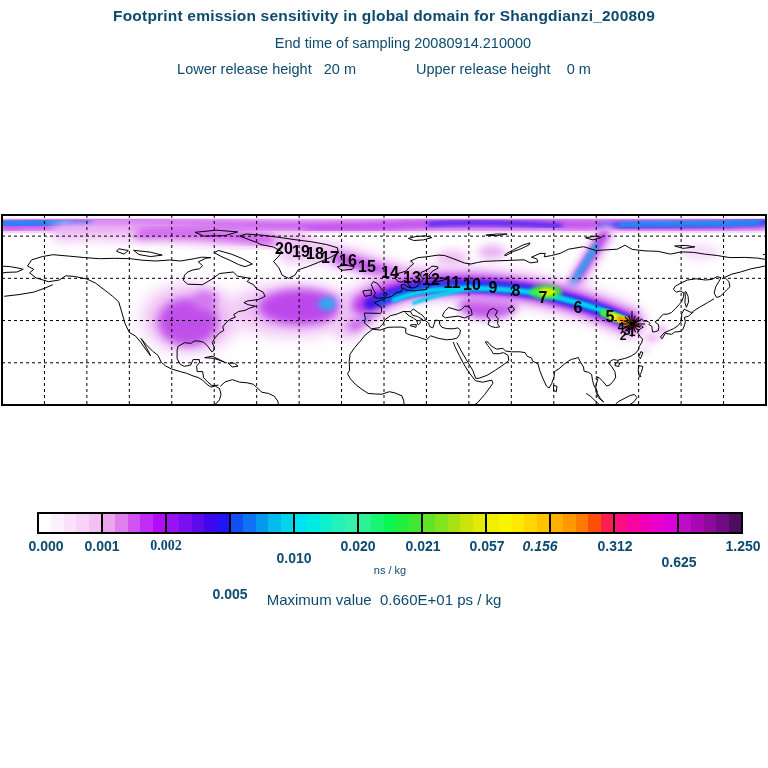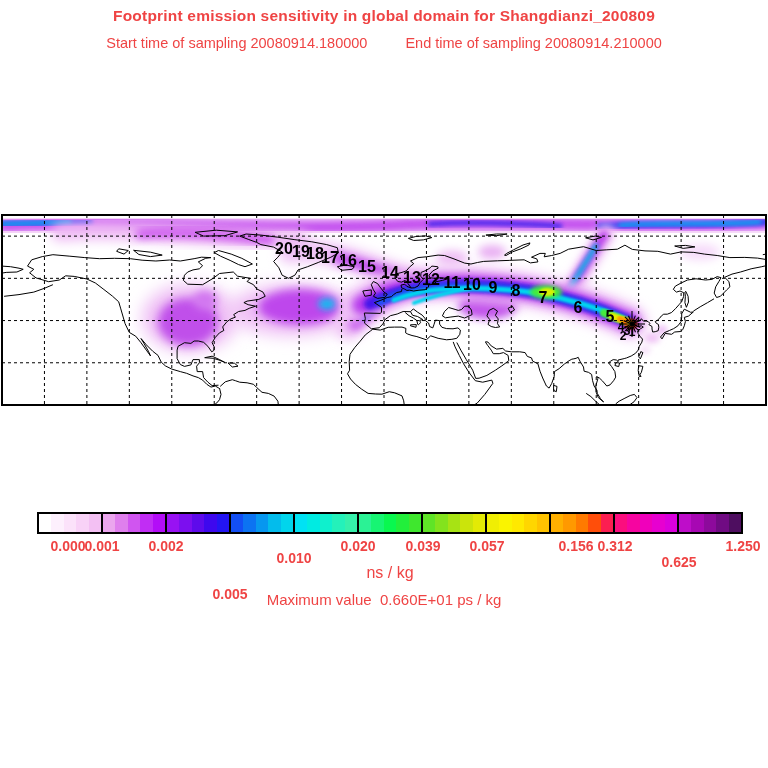--- a/index.html
+++ b/index.html
@@ -1,41 +1,44 @@
 <!DOCTYPE html>
 <html><head>
 <meta charset="utf-8">
 <style>
   html,body{margin:0;padding:0;background:#fff;}
   #page{position:relative;width:768px;height:768px;background:#fff;
-        font-family:"Liberation Sans",sans-serif;color:#ef4444;overflow:hidden;}
+        font-family:"Liberation Sans",sans-serif;color:#0c4a6e;overflow:hidden;}
   .hline{position:absolute;left:0;width:768px;text-align:center;white-space:pre;}
   #title{top:7px;font-size:15.5px;font-weight:bold;letter-spacing:0.2px;}
   .sub{font-size:14.5px;display:flex;justify-content:center;}
   #sub1{top:35px;} #sub1 .gap{width:38px;}
   #sub2{top:61px;} #sub2 .gap{width:60px;}
   #sub3{top:87px;}
   .sub span{white-space:pre;}
   #mapsvg{position:absolute;left:0;top:0;}
   #cbar{position:absolute;left:37px;top:512px;width:706px;height:22px;
         border:2px solid #000;box-sizing:border-box;display:flex;}
   #cbar .cell{flex:1 1 0;border-right:2px solid #000;}
   #cbar .cell:last-child{border-right:none;}
   #ticks{position:absolute;left:0;top:538px;width:768px;height:18px;}
   #ticks span{position:absolute;transform:translateX(-50%);font-size:14px;font-weight:bold;}
-  #units{position:absolute;left:390px;top:564px;transform:translateX(-50%);font-size:16px;}
+  #units{position:absolute;left:390px;top:564px;transform:translateX(-50%);font-size:11px;}
   #maxval{position:absolute;left:384px;top:591px;transform:translateX(-50%);font-size:15px;white-space:pre;}
 </style>
 </head>
 <body>
 
 <div id="page">
   <div id="title" class="hline">Footprint emission sensitivity in global domain for Shangdianzi_200809</div>
   <div id="sub1" class="hline sub">
-    <span>Start time of sampling 20080914.180000</span><span class="gap"></span><span>End time of sampling 20080914.210000</span>
+    <span class="gap"></span><span>End time of sampling 20080914.210000</span>
+  </div>
+  <div id="sub2" class="hline sub">
+    <span>Lower release height   20 m</span><span class="gap"></span><span>Upper release height    0 m</span>
   </div>
 
   <svg id="mapsvg" width="768" height="430">
       <defs>
         <clipPath id="mclip">
           <rect x="2" y="215" width="764" height="190"></rect>
         </clipPath>
         <filter id="b1" x="-60%" y="-60%" width="220%" height="220%">
           <feGaussianBlur stdDeviation="1"></feGaussianBlur>
         </filter>
@@ -216,28 +219,28 @@
       <div class="cell" style="background: linear-gradient(90deg, rgb(19, 79, 244) 0%, rgb(19, 79, 244) 20%, rgb(12, 115, 242) 20%, rgb(12, 115, 242) 40%, rgb(7, 151, 239) 40%, rgb(7, 151, 239) 60%, rgb(3, 188, 236) 60%, rgb(3, 188, 236) 80%, rgb(1, 213, 236) 80%, rgb(1, 213, 236) 100%);"></div>
       <div class="cell" style="background: linear-gradient(90deg, rgb(0, 226, 244) 0%, rgb(0, 226, 244) 20%, rgb(0, 235, 226) 20%, rgb(0, 235, 226) 40%, rgb(15, 240, 205) 40%, rgb(15, 240, 205) 60%, rgb(36, 241, 186) 60%, rgb(36, 241, 186) 80%, rgb(54, 240, 171) 80%, rgb(54, 240, 171) 100%);"></div>
       <div class="cell" style="background: linear-gradient(90deg, rgb(43, 242, 149) 0%, rgb(43, 242, 149) 20%, rgb(23, 245, 115) 20%, rgb(23, 245, 115) 40%, rgb(9, 248, 79) 40%, rgb(9, 248, 79) 60%, rgb(34, 239, 59) 60%, rgb(34, 239, 59) 80%, rgb(63, 231, 46) 80%, rgb(63, 231, 46) 100%);"></div>
       <div class="cell" style="background: linear-gradient(90deg, rgb(95, 228, 39) 0%, rgb(95, 228, 39) 20%, rgb(131, 227, 29) 20%, rgb(131, 227, 29) 40%, rgb(167, 227, 20) 40%, rgb(167, 227, 20) 60%, rgb(203, 228, 11) 60%, rgb(203, 228, 11) 80%, rgb(227, 234, 5) 80%, rgb(227, 234, 5) 100%);"></div>
       <div class="cell" style="background: linear-gradient(90deg, rgb(240, 238, 3) 0%, rgb(240, 238, 3) 20%, rgb(250, 244, 0) 20%, rgb(250, 244, 0) 40%, rgb(255, 233, 0) 40%, rgb(255, 233, 0) 60%, rgb(255, 214, 0) 60%, rgb(255, 214, 0) 80%, rgb(255, 195, 0) 80%, rgb(255, 195, 0) 100%);"></div>
       <div class="cell" style="background: linear-gradient(90deg, rgb(255, 176, 0) 0%, rgb(255, 176, 0) 20%, rgb(255, 153, 0) 20%, rgb(255, 153, 0) 40%, rgb(255, 122, 0) 40%, rgb(255, 122, 0) 60%, rgb(255, 78, 10) 60%, rgb(255, 78, 10) 80%, rgb(252, 30, 81) 80%, rgb(252, 30, 81) 100%);"></div>
       <div class="cell" style="background: linear-gradient(90deg, rgb(251, 14, 126) 0%, rgb(251, 14, 126) 20%, rgb(246, 5, 160) 20%, rgb(246, 5, 160) 40%, rgb(240, 0, 187) 40%, rgb(240, 0, 187) 60%, rgb(231, 0, 208) 60%, rgb(231, 0, 208) 80%, rgb(218, 0, 220) 80%, rgb(218, 0, 220) 100%);"></div>
       <div class="cell" style="background: linear-gradient(90deg, rgb(190, 13, 201) 0%, rgb(190, 13, 201) 20%, rgb(167, 8, 179) 20%, rgb(167, 8, 179) 40%, rgb(141, 10, 156) 40%, rgb(141, 10, 156) 60%, rgb(112, 11, 131) 60%, rgb(112, 11, 131) 80%, rgb(78, 14, 96) 80%, rgb(78, 14, 96) 100%);"></div>
     </div>
   <div id="ticks">
-      <span style="left: 32px; margin-left: 36px;">0.000</span>
+      <span style="left: 10px; margin-left: 36px;">0.000</span>
       <span style="left: 102px;">0.001</span>
-      <span style="left: 166px;">0.002</span>
+      <span style="left: 166px; font-family: Liberation Serif, serif;">0.002</span>
       <span style="left: 230px; margin-top: 48px;">0.005</span>
       <span style="left: 294px; margin-top: 12px;">0.010</span>
       <span style="left: 358px;">0.020</span>
-      <span style="left: 423px;">0.039</span>
+      <span style="left: 423px;">0.021</span>
       <span style="left: 487px;">0.057</span>
-      <span style="left: 576px;">0.156</span>
+      <span style="left: 540px; font-style: italic;">0.156</span>
       <span style="left: 615px;">0.312</span>
       <span style="left: 679px; margin-top: 16px;">0.625</span>
       <span style="left: 743px;">1.250</span>
     </div>
   <div id="units">ns / kg</div>
   <div id="maxval">Maximum value  0.660E+01 ps / kg</div>
 </div>
 
 </body></html>

